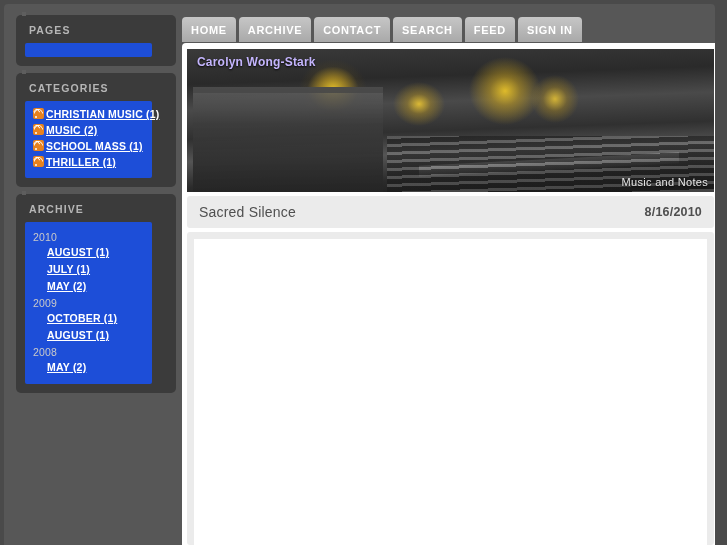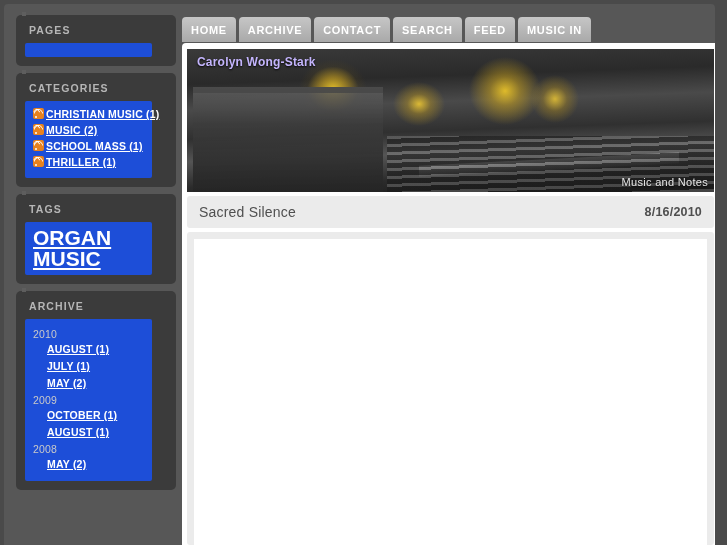--- a/index.html
+++ b/index.html
@@ -380,26 +380,20 @@
           </span>
           <span class="cat-item">
             <span class="rss-icon"><i class="r1"></i><i class="r2"></i><i class="dot"></i></span><a class="cat-link" href="#">SCHOOL MASS (1)</a>
           </span>
           <span class="cat-item">
             <span class="rss-icon"><i class="r1"></i><i class="r2"></i><i class="dot"></i></span><a class="cat-link" href="#">THRILLER (1)</a>
           </span>
         </div>
       </div>
 
-      <div class="widget">
-        <div class="widget-title">TAGS</div>
-        <div class="widget-body">
-          <a class="tag-link" href="#">ORGAN MUSIC</a>
-        </div>
-      </div>
 
       <div class="widget">
         <div class="widget-title">ARCHIVE</div>
         <div class="widget-body">
           <div class="arch-year">2010</div>
           <div class="arch-month">
             <a class="arch-link" href="#">AUGUST (1)</a>
           </div>
           <div class="arch-month">
             <a class="arch-link" href="#">JULY (1)</a>
@@ -421,21 +415,21 @@
             <a class="arch-link" href="#">MAY (2)</a>
           </div>
         </div>
       </div>
 
     </div>
 
     <div class="main">
 
       <div class="nav-tabs">
-        <span class="tab">HOME</span><span class="tab">ARCHIVE</span><span class="tab">CONTACT</span><span class="tab">SEARCH</span><span class="tab">FEED</span><span class="tab">MUSIC IN</span>
+        <span class="tab">HOME</span><span class="tab">ARCHIVE</span><span class="tab">CONTACT</span><span class="tab">SEARCH</span><span class="tab">FEED</span><span class="tab">SIGN IN</span>
       </div>
 
       <div class="content-panel">
 
         <div class="banner">
           <div class="banner-img">
             <div class="banner-arch"></div>
             <div class="banner-rail"></div>
             <div class="banner-stairs"></div>
           </div>

